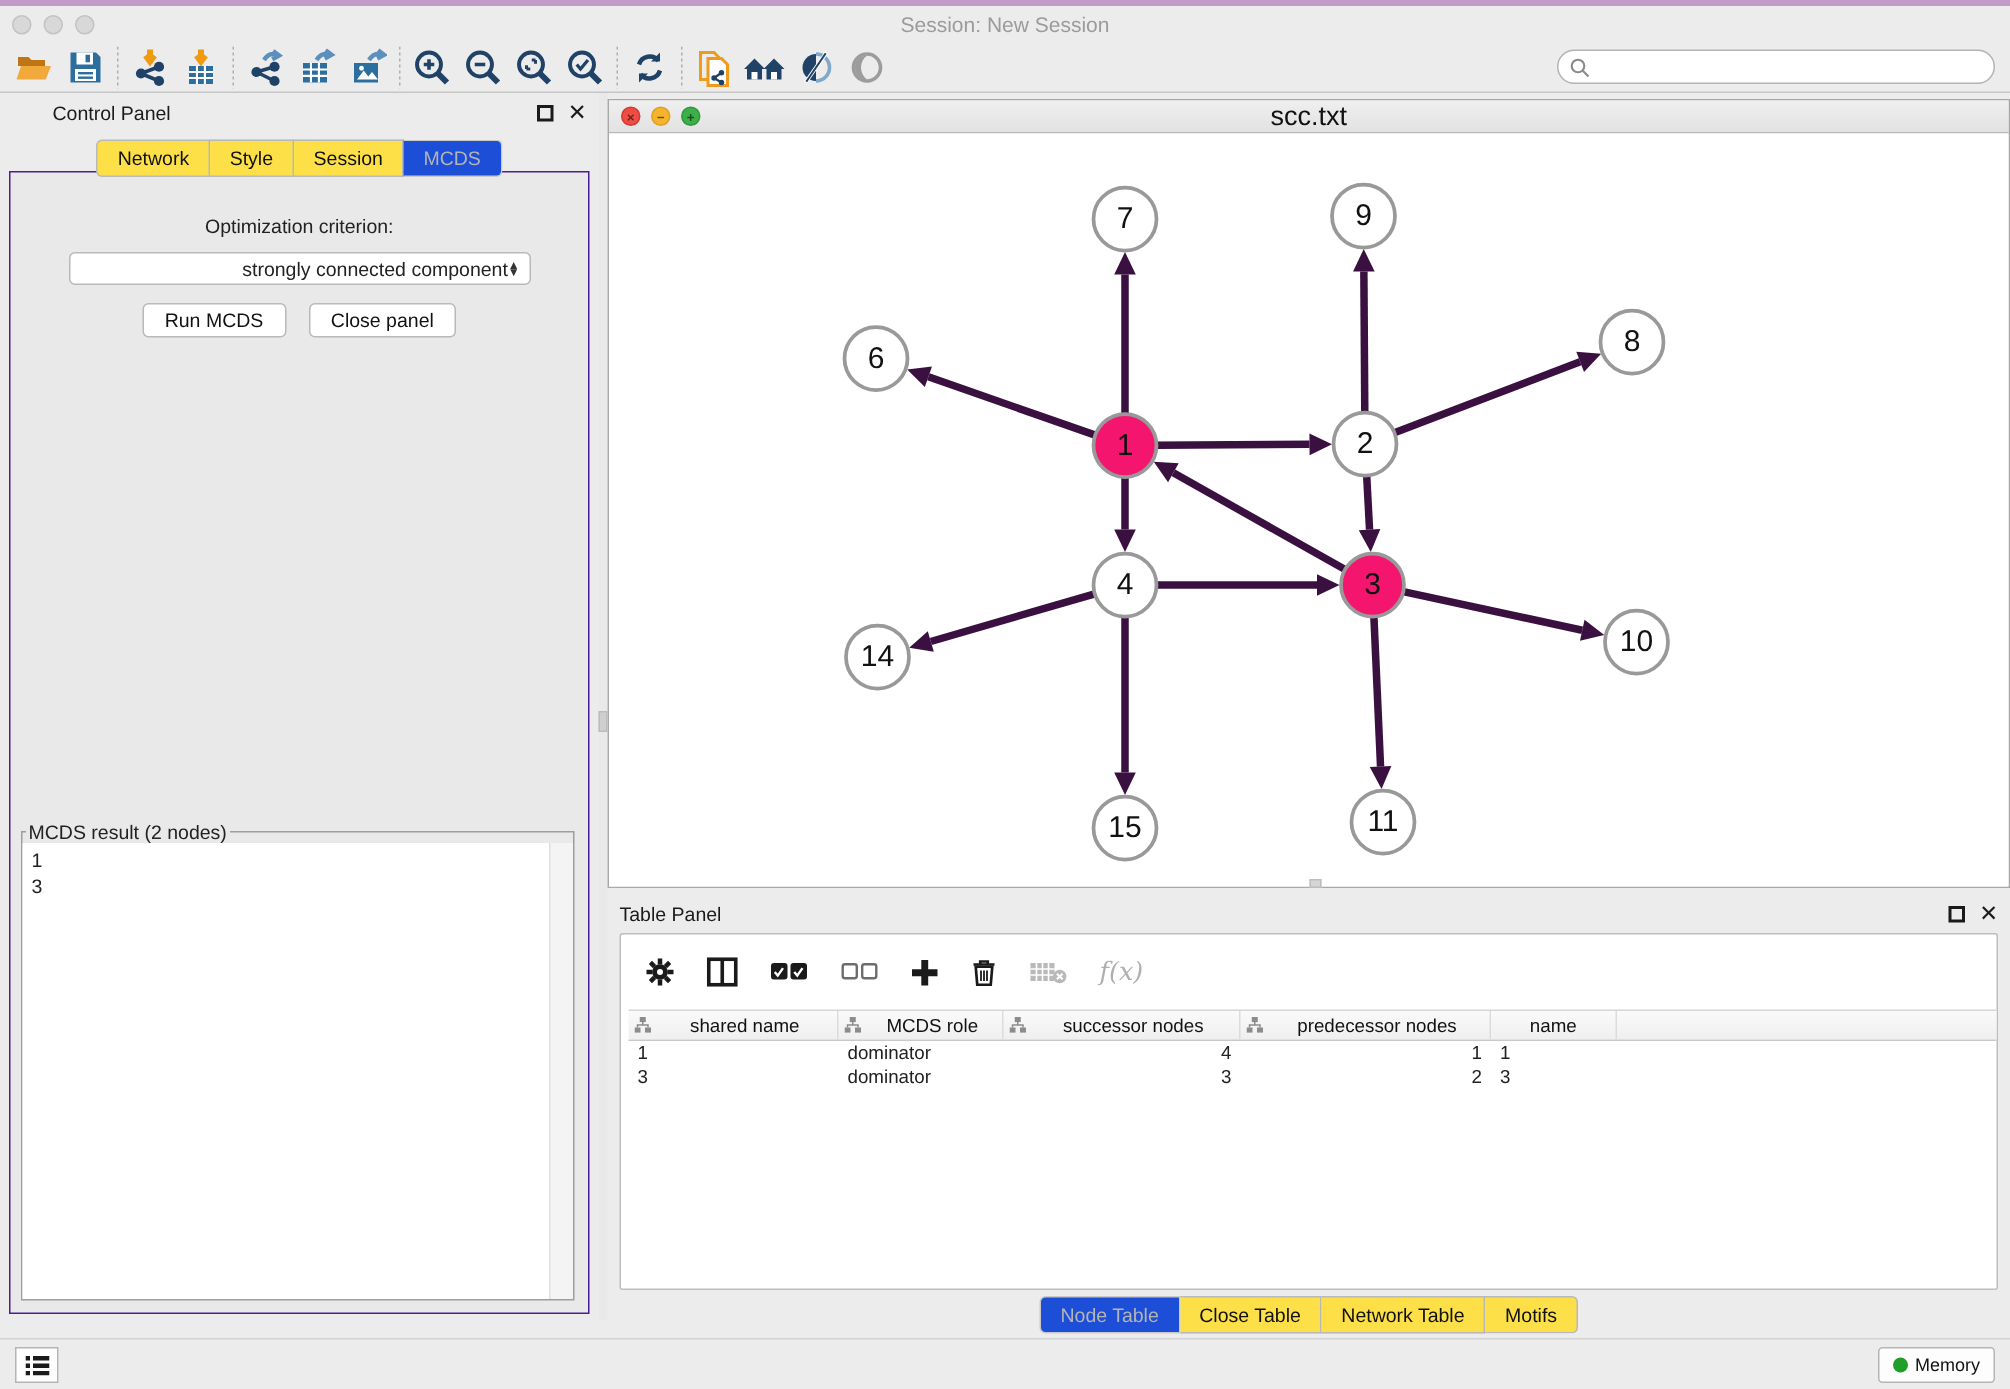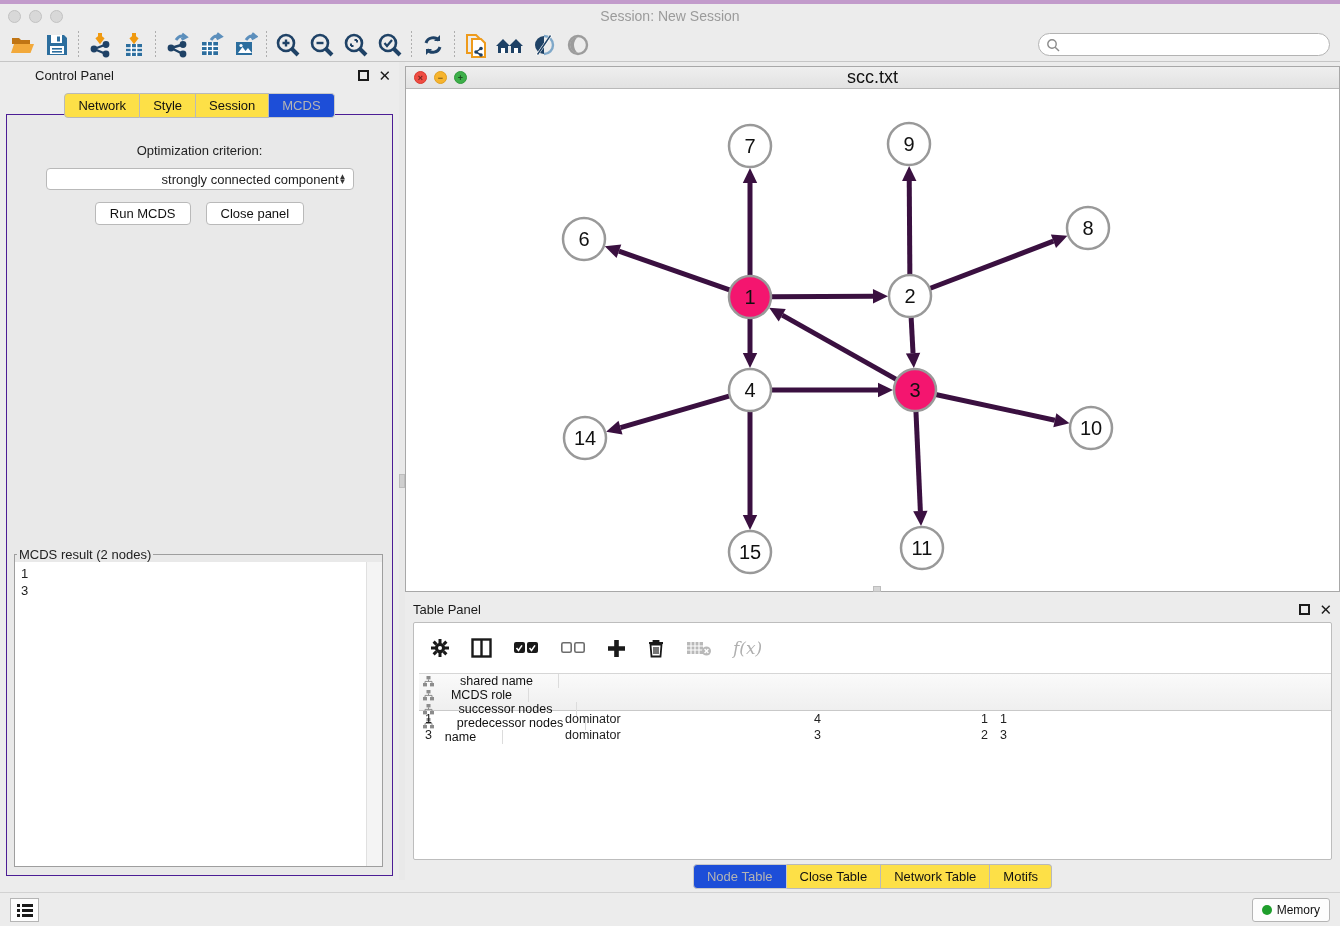--- a/index.html
+++ b/index.html
@@ -58,21 +58,21 @@
   .net-canvas { position:absolute; left:0; top:22px; right:0; bottom:0; background:#fff; }
   .net-grip { position:absolute; left:50%; bottom:-1px; width:8px; height:6px; background:#D6D6D6; border:1px solid #BDBDBD; }
 
   
   .table-panel { position:absolute; left:405px; top:596px; width:935px; height:296px; background:#ECECEC; }
   .tp-box { position:absolute; left:8px; right:8px; top:26px; height:238px; background:#fff; border:1px solid #BDBDBD; border-radius:2px; }
   .tp-toolbar { height:50px; display:flex; align-items:center; padding-left:16px; gap:21px; }
   .tp-ico { display:flex; align-items:flex-start; justify-content:center; }
   .fx { font-family:"DejaVu Serif","Liberation Serif",serif; font-style:italic; font-size:17px; color:#AFAFAF; }
   .tp-table { position:absolute; left:5px; top:50px; right:0; }
-  .tp-header { display:flex; background:linear-gradient(#FAFAFA,#EFEFEF); border-top:1px solid #D6D6D6; border-bottom:1px solid #C9C9C9; height:38px;flex-direction:column; }
+  .tp-header { display:flex; background:linear-gradient(#FAFAFA,#EFEFEF); border-top:1px solid #D6D6D6; border-bottom:1px solid #C9C9C9; height:21px; }
   .th-cell { display:flex; align-items:center; font-size:12.5px; color:#111; border-right:1px solid #DCDCDC; padding:0 4px; }
   .th-cell .thlabel { flex:1; text-align:center; }
   .tp-row { display:flex; height:16px; align-items:center; }
   .td-cell { font-size:12.5px; padding:0 6px; overflow:hidden; white-space:nowrap; }
   .tp-tabs { position:absolute; left:0; right:0; top:268px; display:flex; justify-content:center; }
 
   
   .statusbar { position:absolute; left:0; top:892px; width:1340px; height:34px; background:#ECECEC; border-top:1px solid #D2D2D2; }
   .list-btn { position:absolute; left:10px; top:5px; width:29px; height:24px; background:#FDFDFD; border:1px solid #B5B5B5; display:flex; align-items:center; justify-content:center; }
   .memory-btn { position:absolute; right:10px; top:5px; height:24px; background:#FDFDFD; border:1px solid #B5B5B5; border-radius:3px; display:flex; align-items:center; padding:0 9px; gap:5px; }

